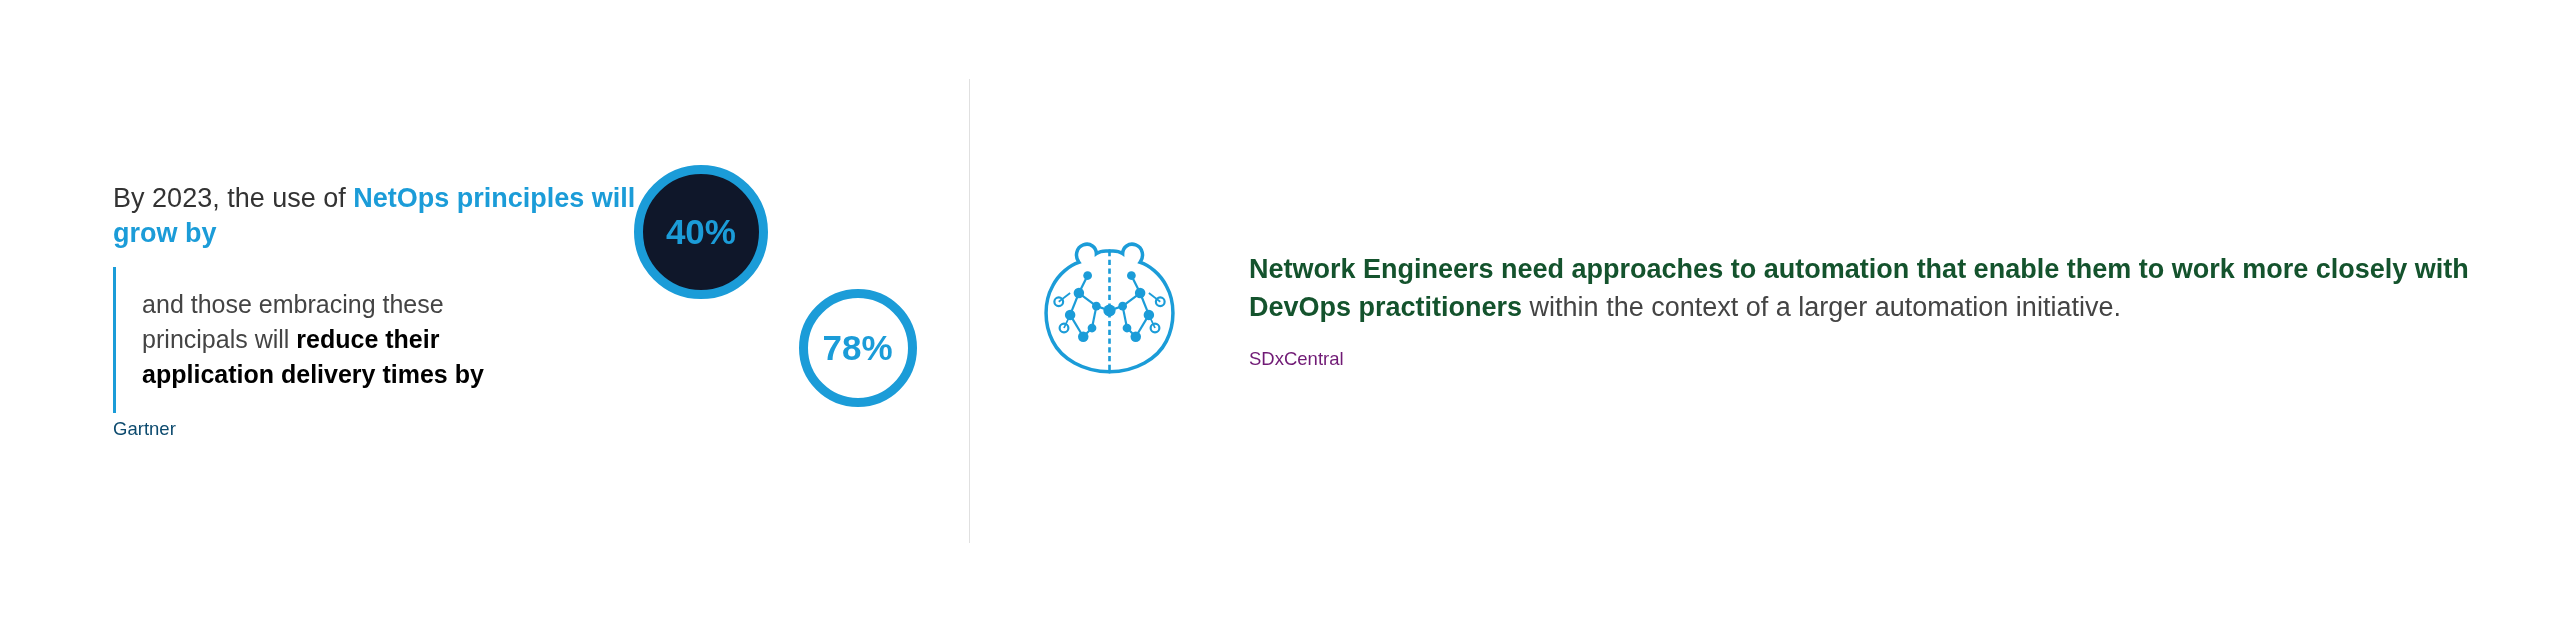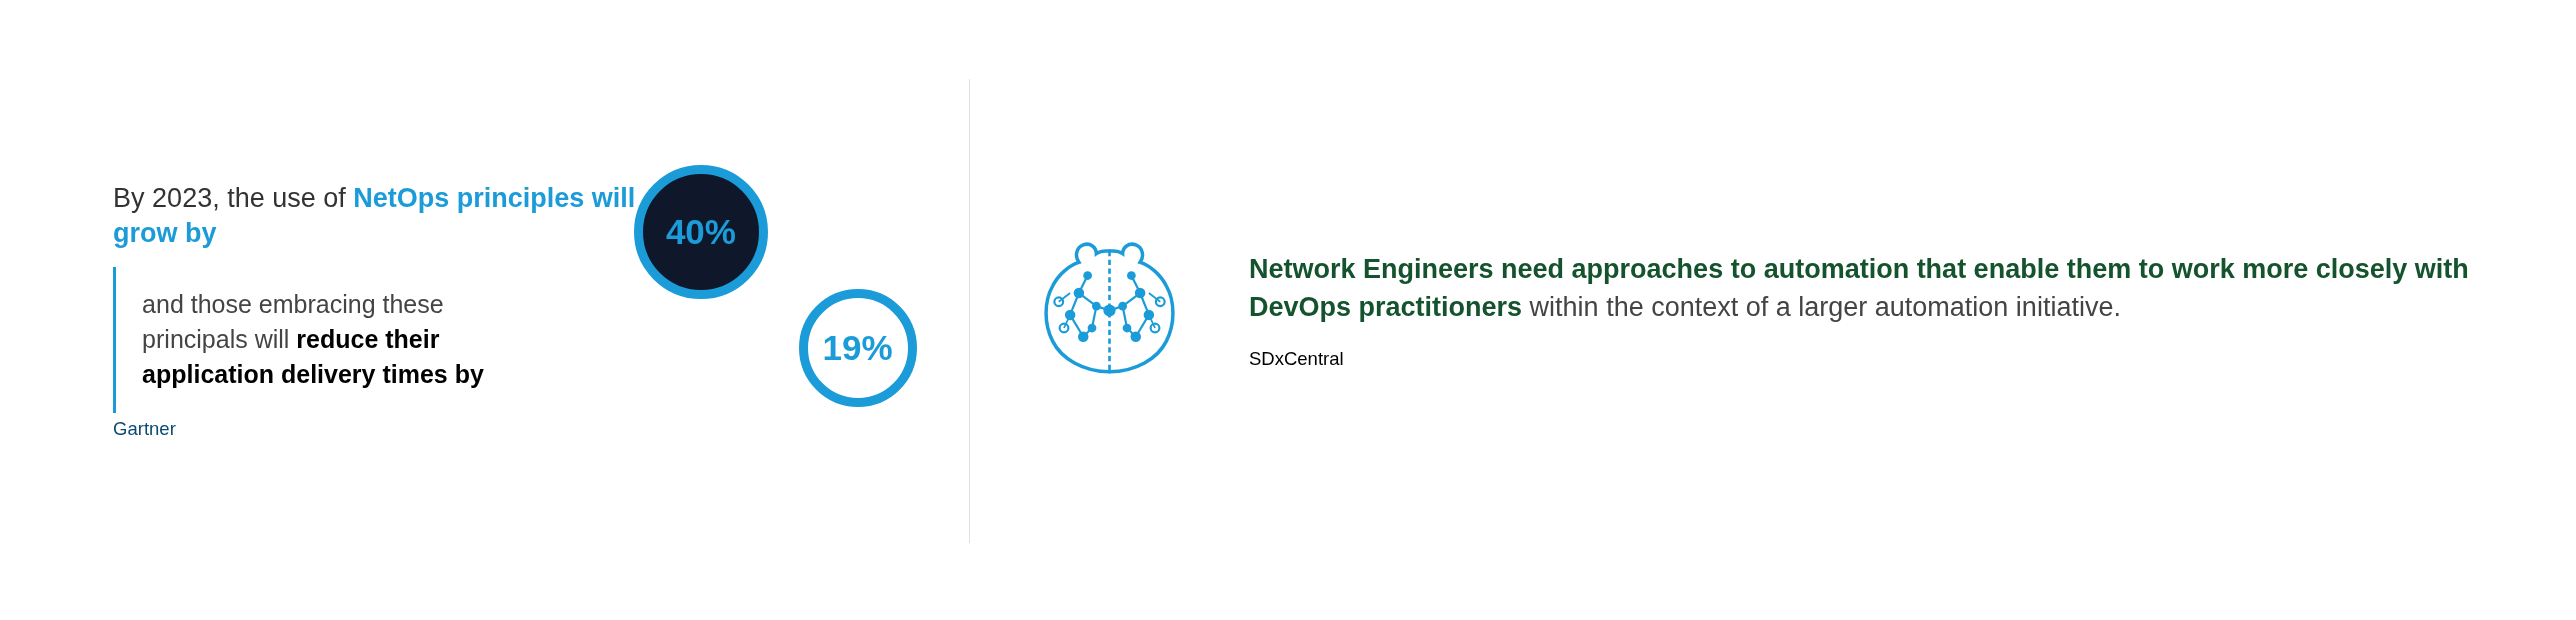--- a/index.html
+++ b/index.html
@@ -146,21 +146,21 @@
       margin-bottom: 20.6px;
     }
 
     .right-text .main-quote .highlight-blue {
       color: #14532d;
       font-weight: bold;
     }
 
     .right-text .source-label-right {
       font-size: 18.5px;
-      color: #000000;
+      color: #701a75;
     }
 
     .row1 {
       display: flex;
       align-items: flex-start;
       gap: 0;
     }
 
     .text-column {
       display: flex;
@@ -190,21 +190,21 @@
         <span class="source-label">Gartner</span>
       </div>
 
       <div style="display:flex; flex-direction:column; margin-left: -31px; margin-top: 0px;">
 
         <div class="circle-badge circle-badge-large">
           <span class="percent-text">40%</span>
         </div>
 
         <div class="circle-badge circle-badge-medium">
-          <span class="percent-text">19%</span>
+          <span class="percent-text">78%</span>
         </div>
       </div>
     </div>
   </div>
 
   <div class="divider"></div>
 
   <div class="right-section">
 
     <div class="brain-icon-wrapper">

